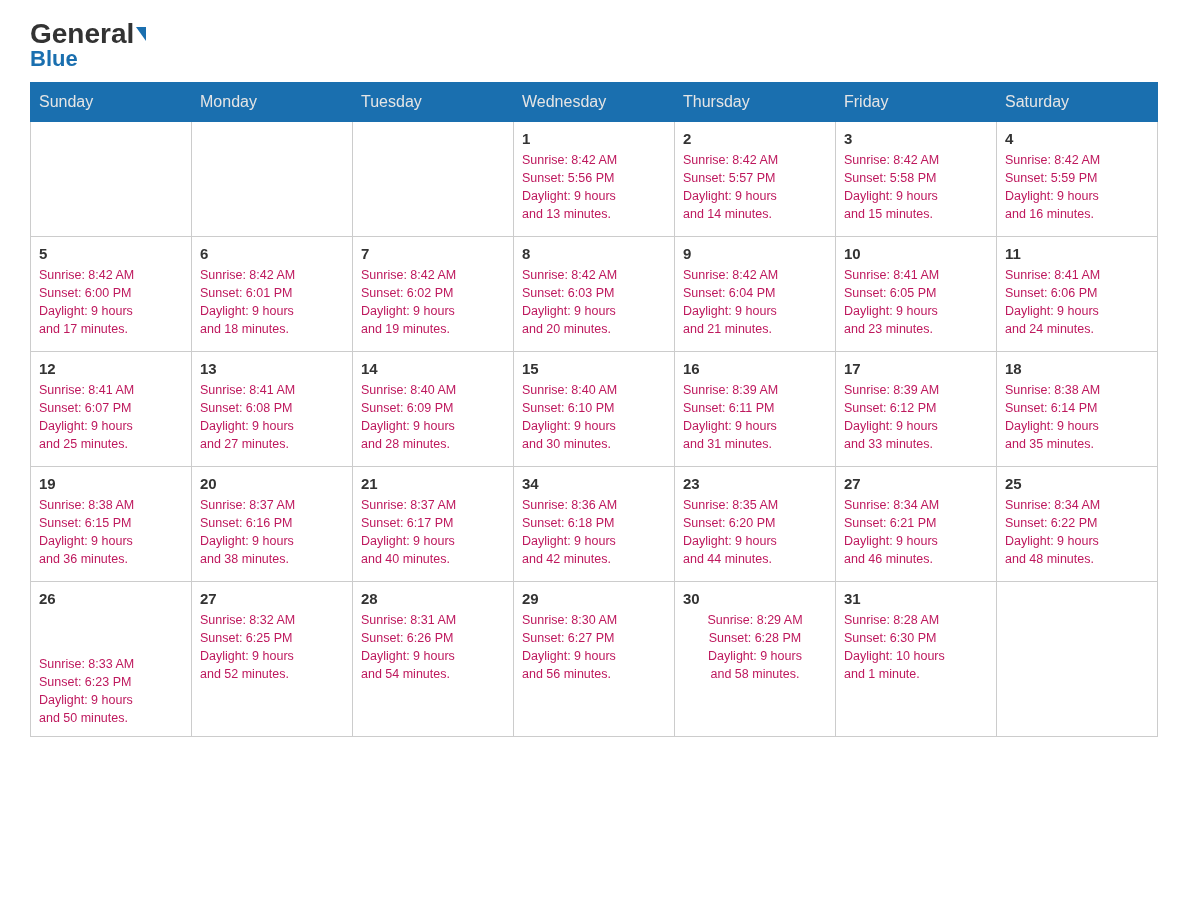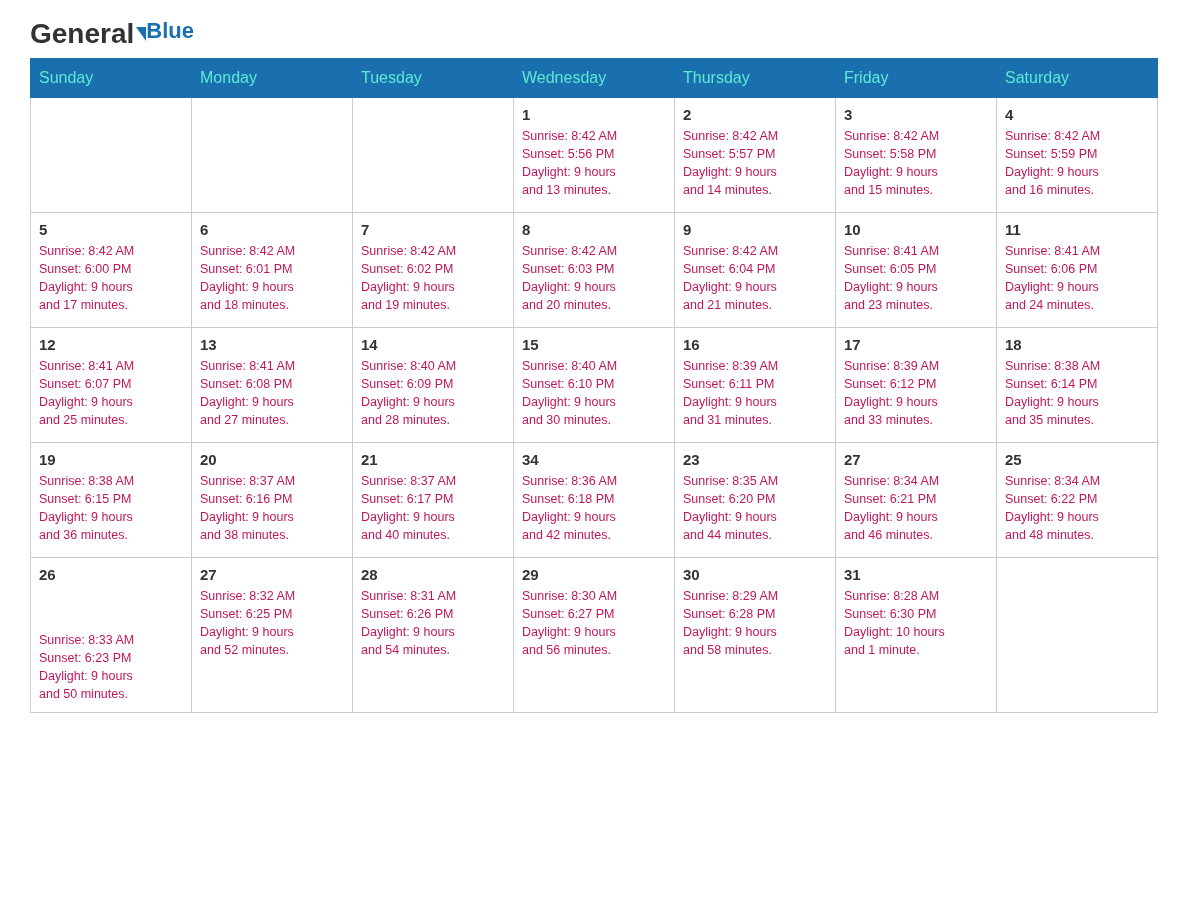--- a/index.html
+++ b/index.html
@@ -12,21 +12,21 @@
       padding: 20px 30px;
     }
     .header {
       display: flex;
       justify-content: space-between;
       align-items: flex-start;
       margin-bottom: 10px;
     }
     .logo {
       display: flex;
-      flex-direction: row;
+      flex-direction: column;
       align-items: flex-start;
     }
     .logo-text {
       font-size: 28px;
       font-weight: bold;
       color: #333;
       line-height: 1;
     }
     .logo-triangle {
       display: inline-block;
@@ -59,21 +59,21 @@
       color: #333;
       margin-top: 4px;
     }
     table {
       width: 100%;
       border-collapse: collapse;
       margin-top: 10px;
     }
     thead tr {
       background-color: #1a6faf;
-      color: #5eead4;
+      color: #e5e5e5;
     }
     thead th {
       padding: 10px 8px;
       text-align: left;
       font-size: 16px;
       font-weight: normal;
       border: 1px solid #1a6faf;
     }
     tbody td {
       vertical-align: top;
@@ -343,21 +343,21 @@
         </td>
         <td>
           <span class="day-num">29</span>
           <div class="day-info" style="white-space: pre-line;">Sunrise: 8:30 AM
 Sunset: 6:27 PM
 Daylight: 9 hours
 and 56 minutes.</div>
         </td>
         <td>
           <span class="day-num">30</span>
-          <div class="day-info" style="white-space: pre-line;">Sunrise: 8:29 AM
+          <div class="day-info" style="white-space: pre-line; text-align: center;">Sunrise: 8:29 AM
 Sunset: 6:28 PM
 Daylight: 9 hours
 and 58 minutes.</div>
         </td>
         <td>
           <span class="day-num">31</span>
           <div class="day-info" style="white-space: pre-line;">Sunrise: 8:28 AM
 Sunset: 6:30 PM
 Daylight: 10 hours
 and 1 minute.</div>

